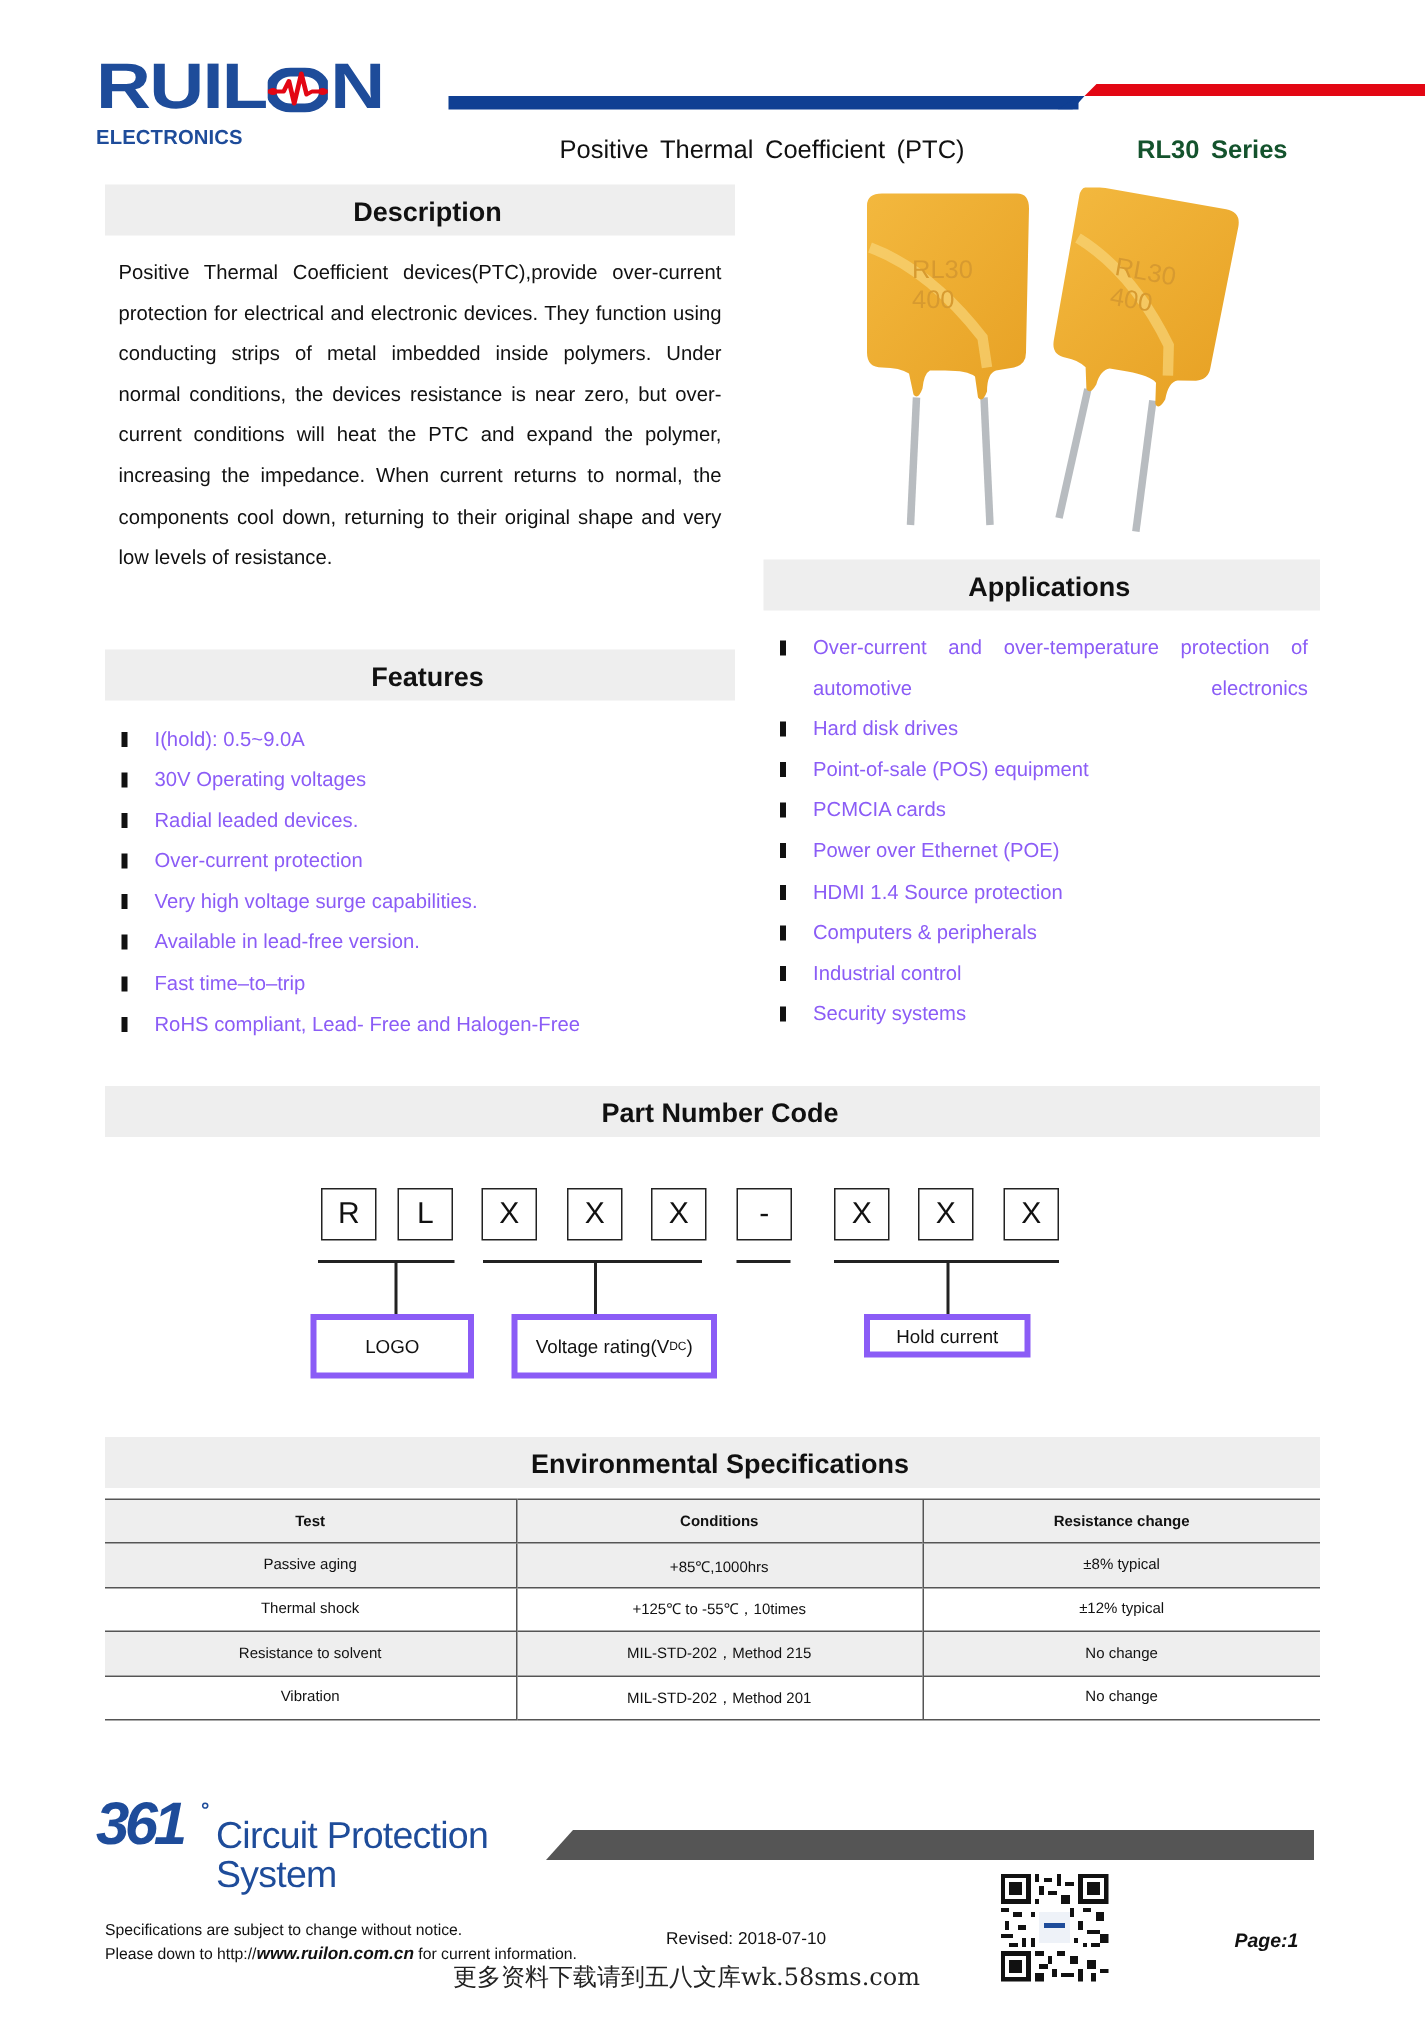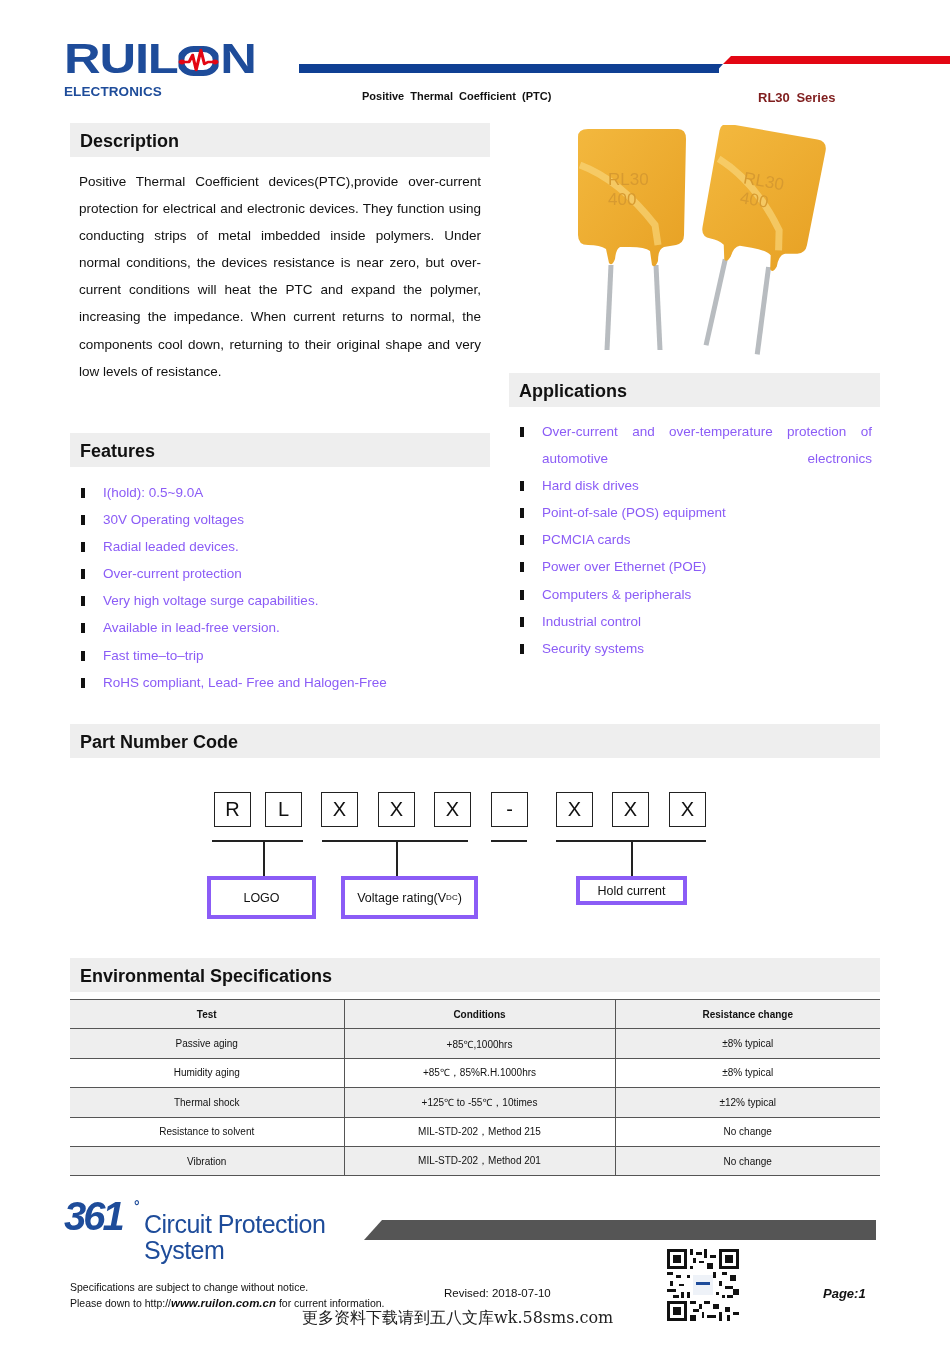--- a/index.html
+++ b/index.html
@@ -7,25 +7,25 @@
     body { position: relative; font-family: "Liberation Sans", sans-serif; color: #111; }
 
     
     .logo { position: absolute; left: 64px; top: 40px; width: 215px; }
     .logo-word { display: flex; align-items: center; font-family: "Liberation Sans", sans-serif; font-weight: 700;
       font-size: 43px; letter-spacing: -1px; color: #1e4c9a; line-height: 36px; height: 36px; transform: scaleX(1.18); transform-origin: left center; }
     .logo-o { display: inline-block; position: relative; width: 34px; height: 30px; margin: 0 1px; }
     .logo-sub { font-weight: 700; font-size: 13.5px; color: #1e4c9a; margin-top: 8px; letter-spacing: 0.1px; }
     .header-bar-blue { position: absolute; left: 299px; top: 64px; width: 420px; height: 9px; background: #0f3f93; }
     .header-bar-slant { position: absolute; left: 705px; top: 56px; width: 245px; height: 17px; }
-    .header-title { position: absolute; left: 362px; top: 90px; font-weight: 700; font-size: 11px; word-spacing: 3px; color: #111; }
-    .header-series { position: absolute; left: 758px; top: 90px; font-weight: 700; font-size: 13px; word-spacing: 3px; color: #7f1d1d; }
-
-    
-    .section-head { position: absolute; background: #eeeeee; height: 34px; padding-left: 10px; font-weight: 700; font-size: 18px; line-height: 36px; color: #111; }
+    .header-title { position: absolute; left: 373px; top: 90px; font-weight: 400; font-size: 17px; word-spacing: 3px; color: #111; }
+    .header-series { position: absolute; left: 758px; top: 90px; font-weight: 700; font-size: 17px; word-spacing: 3px; color: #14532d; }
+
+    
+    .section-head { position: absolute; background: #eeeeee; height: 34px; padding-left: 10px; font-weight: 700; font-size: 18px; line-height: 36px; color: #111; text-align: center; }
 
     
     .desc { position: absolute; left: 79px; top: 168px; width: 402px; font-size: 13.5px; line-height: 27.1px; text-align: justify; color: #111; }
 
     
     .product { position: absolute; left: 560px; top: 125px; width: 270px; height: 235px; }
 
     
     .blist { position: absolute; list-style: none; font-size: 13.5px; color: #8b5cf6; }
     .blist li { position: relative; padding-left: 24px; line-height: 27.1px; }
@@ -124,20 +124,21 @@
   </g>
 </svg>
 
 <div class="section-head" style="left:509px; top:373px; width:371px;">Applications</div>
 <ul class="blist apps" style="left:518px; top:418px; width:354px;">
   <li class="first"><span class="bullet"></span><span>Over-current and over-temperature protection of automotive electronics</span></li>
   <li><span class="bullet"></span><span>Hard disk drives</span></li>
   <li><span class="bullet"></span><span>Point-of-sale (POS) equipment</span></li>
   <li><span class="bullet"></span><span>PCMCIA cards</span></li>
   <li><span class="bullet"></span><span>Power over Ethernet (POE)</span></li>
+  <li><span class="bullet"></span><span>HDMI 1.4 Source protection</span></li>
   <li><span class="bullet"></span><span>Computers &amp; peripherals</span></li>
   <li><span class="bullet"></span><span>Industrial control</span></li>
   <li><span class="bullet"></span><span>Security systems</span></li>
 </ul>
 
 <div class="section-head" style="left:70px; top:433px; width:420px;">Features</div>
 <ul class="blist" style="left:79px; top:479px; width:402px;">
   <li><span class="bullet"></span><span>I(hold): 0.5~9.0A</span></li>
   <li><span class="bullet"></span><span>30V Operating voltages</span></li>
   <li><span class="bullet"></span><span>Radial leaded devices.</span></li>
@@ -194,25 +195,20 @@
     <tr>
       <th>Test</th>
       <th>Conditions</th>
       <th>Resistance change</th>
     </tr>
   </thead>
   <tbody>
     <tr>
       <td>Passive aging</td>
       <td>+85℃,1000hrs</td>
-      <td>±8% typical</td>
-    </tr>
-    <tr>
-      <td>Humidity aging</td>
-      <td>+85℃，85%R.H.1000hrs</td>
       <td>±8% typical</td>
     </tr>
     <tr>
       <td>Thermal shock</td>
       <td>+125℃ to -55℃，10times</td>
       <td>±12% typical</td>
     </tr>
     <tr>
       <td>Resistance to solvent</td>
       <td>MIL-STD-202，Method 215</td>

